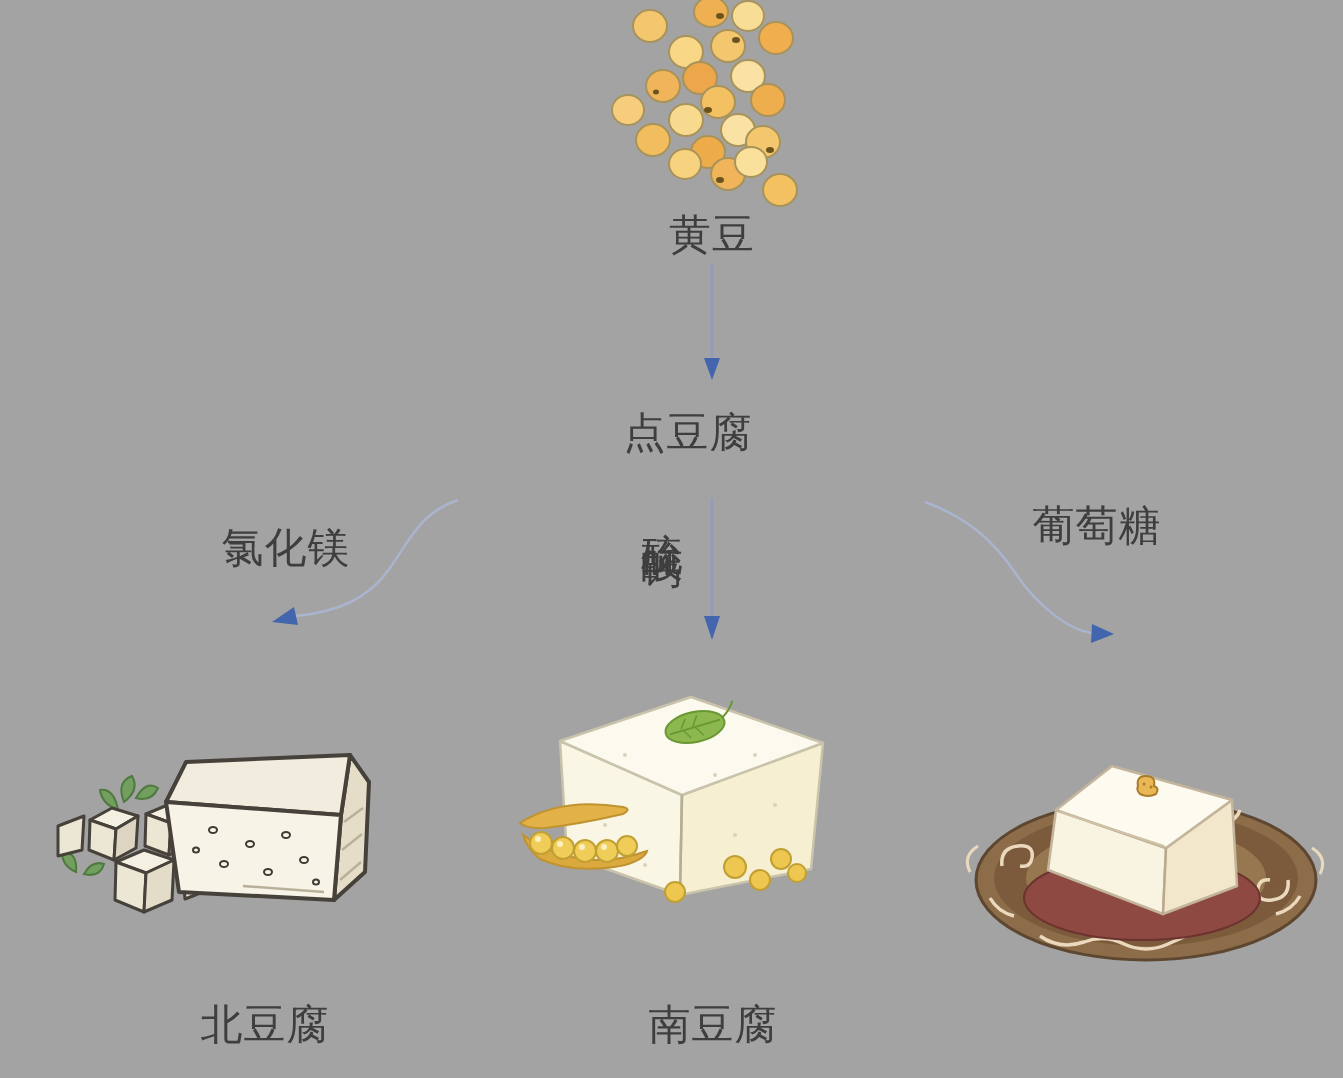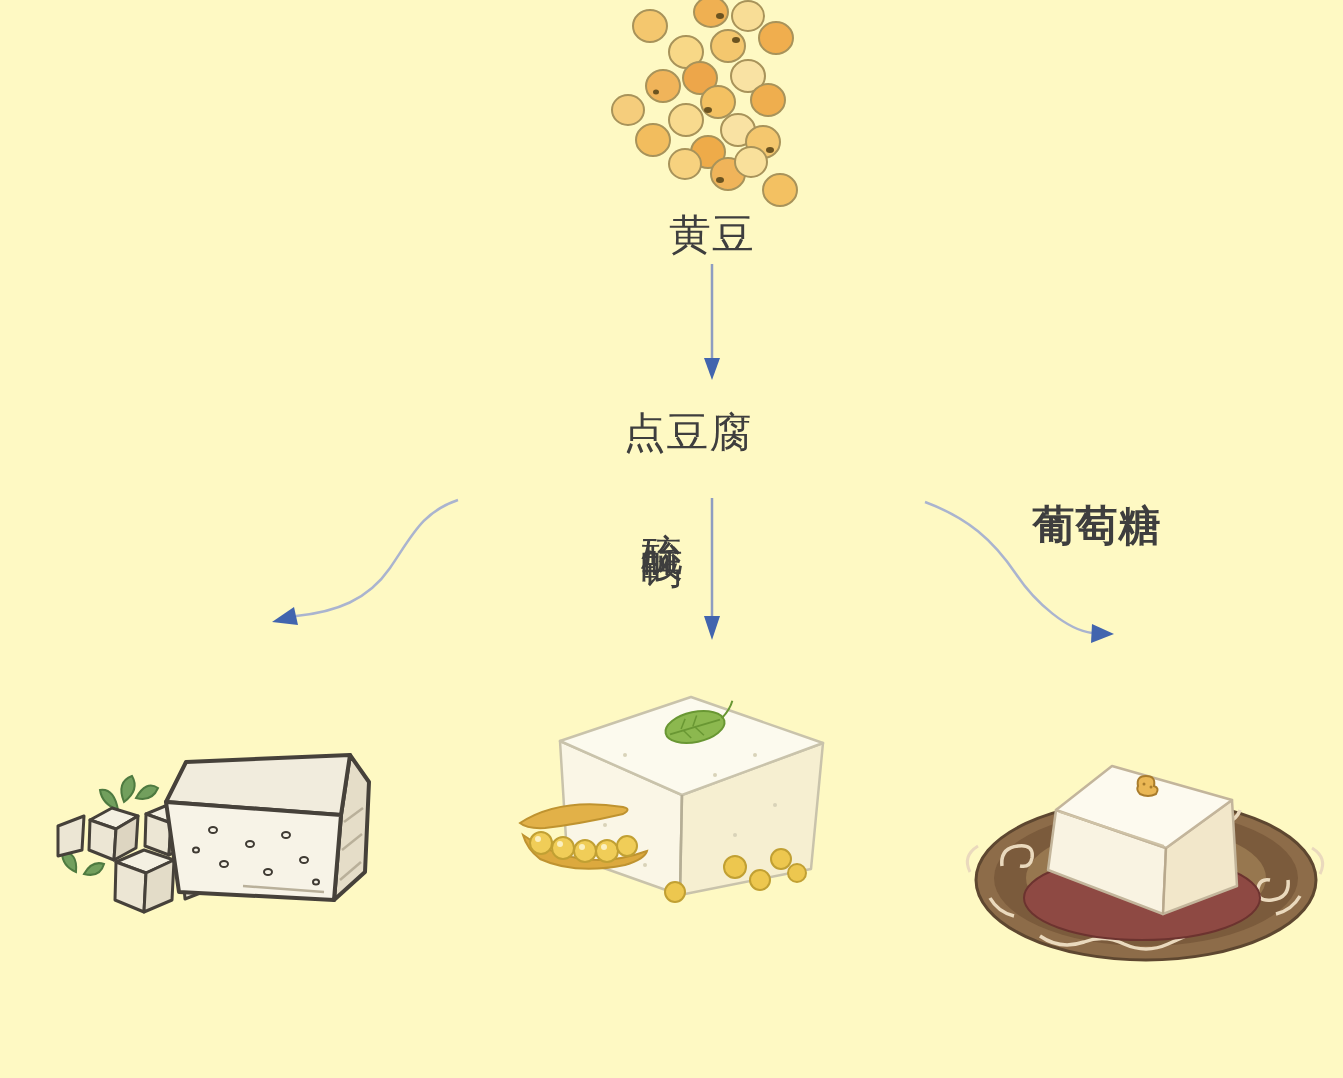--- a/index.html
+++ b/index.html
@@ -1,25 +1,25 @@
 <!DOCTYPE html>
 <html><head>
 <meta charset="utf-8">
 <style>
   html,body{margin:0;padding:0;background:#fff;}
   .canvas{
-    position:relative;width:1343px;height:1078px;background:#fef9c3;
+    position:relative;width:1343px;height:1078px;background:#a3a3a3;
     font-family:"Liberation Sans","DejaVu Sans",sans-serif;overflow:hidden;
   }
   .abs{position:absolute;}
   .label{
     position:absolute;color:#3e3e3e;font-size:42px;font-weight:500;
     white-space:nowrap;transform:translateX(-50%);letter-spacing:1px;line-height:1.08;
   }
-  .label.center-text{text-align:center;font-weight:bold;}
+  .label.center-text{text-align:center;}
   .vlabel{
     position:absolute;color:#3e3e3e;font-size:42px;font-weight:500;
     writing-mode:vertical-rl;text-orientation:upright;letter-spacing:9px;
     transform:translateX(-50%);
   }
 </style>
 </head>
 <body>
 
 <div class="canvas">
@@ -64,20 +64,21 @@
     <line x1="13" y1="4" x2="13" y2="100" stroke="#8e9dc1" stroke-width="2.5"></line>
     <polygon points="5,98 21,98 13,120" fill="#4265ae"></polygon>
   </svg>
 
   <div class="label" style="left:688px;top:410px">点豆腐</div>
 
   <svg class="abs" style="left:252px;top:484px" width="215" height="152" viewBox="0 0 215 152">
     <path d="M 206,16 C 170,28 160,52 138,84 C 116,116 84,128 44,132" fill="none" stroke="#aab4cf" stroke-width="2.5"></path>
     <polygon points="42,123 46,141 20,138" fill="#4265ae"></polygon>
   </svg>
+  <div class="label" style="left:286px;top:525px">氯化镁</div>
 
   <div class="vlabel" style="left:662px;top:498px">硫酸钙</div>
   <svg class="abs" style="left:699px;top:494px" width="26" height="152" viewBox="0 0 26 152">
     <line x1="13" y1="4" x2="13" y2="124" stroke="#8e9dc1" stroke-width="2.5"></line>
     <polygon points="5,122 21,122 13,146" fill="#4265ae"></polygon>
   </svg>
 
   <svg class="abs" style="left:828px;top:478px" width="300" height="170" viewBox="0 0 300 170">
     <path d="M 97,24 C 140,40 165,62 188,96 C 208,126 240,152 264,155" fill="none" stroke="#aab4cf" stroke-width="2.5"></path>
     <polygon points="264,146 263,165 286,156" fill="#4265ae"></polygon>
@@ -213,14 +214,16 @@
     </g>
     <line x1="216" y1="120" x2="213" y2="186" stroke="#b8a88c" stroke-width="2"></line>
     <line x1="110" y1="84" x2="214" y2="118" stroke="#cfc2a6" stroke-width="2"></line>
     <g transform="translate(196,56)">
       <path d="M -8,2 q -2,-10 8,-10 q 10,0 8,10 q 6,2 2,8 q -8,4 -16,0 q -4,-4 -2,-8 Z" fill="#eab755" stroke="#a97c2c" stroke-width="2"></path>
       <circle cx="-2" cy="0" r="1.5" fill="#a97c2c"></circle>
         <circle cx="5" cy="3" r="1.5" fill="#a97c2c"></circle>
     </g>
   </svg>
 
+  <div class="label" style="left:265px;top:1002px">北豆腐</div>
+  <div class="label" style="left:713px;top:1002px">南豆腐</div>
 
 </div>
 
 </body></html>

